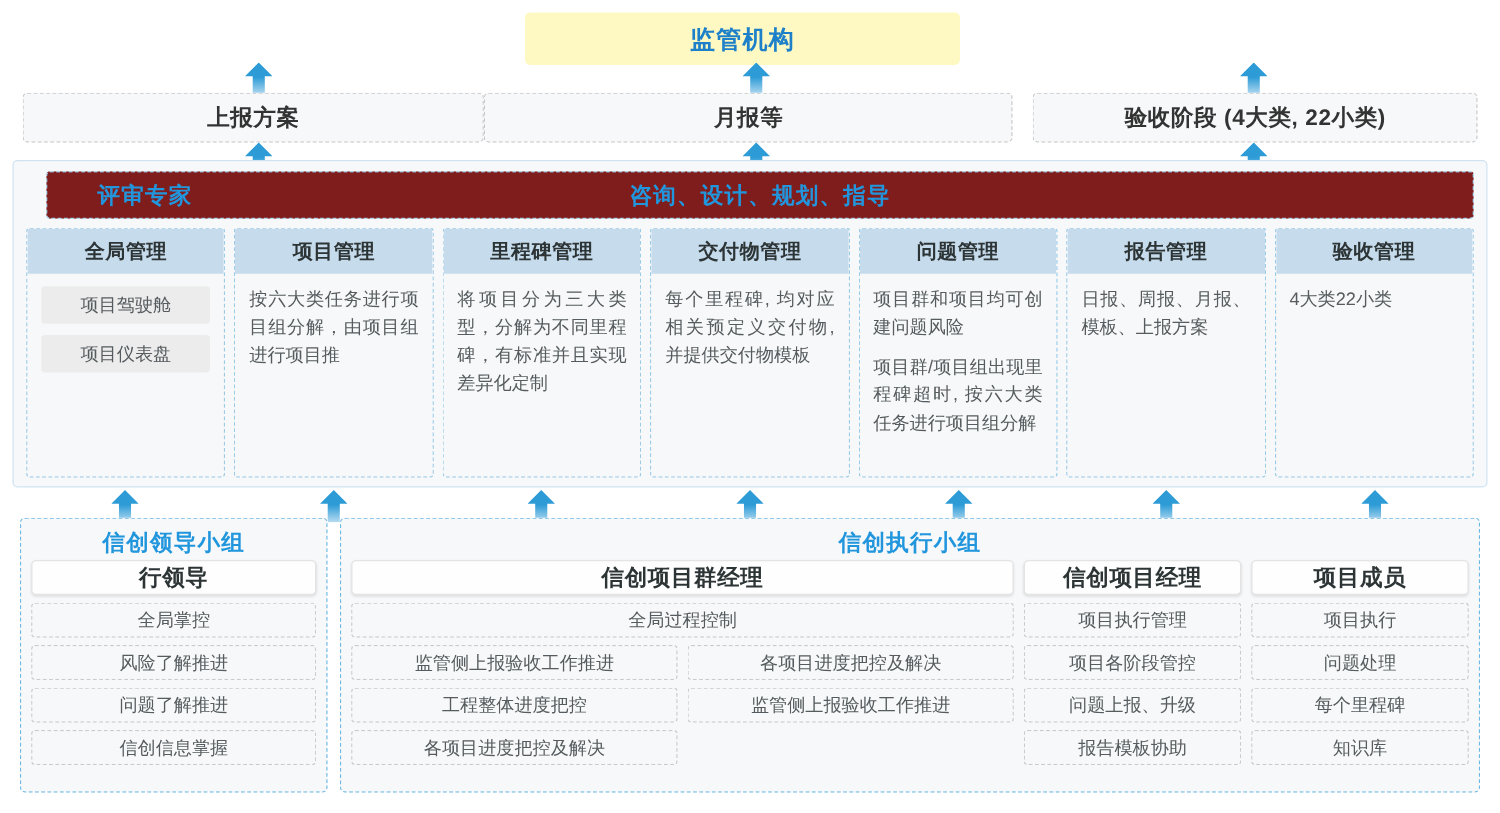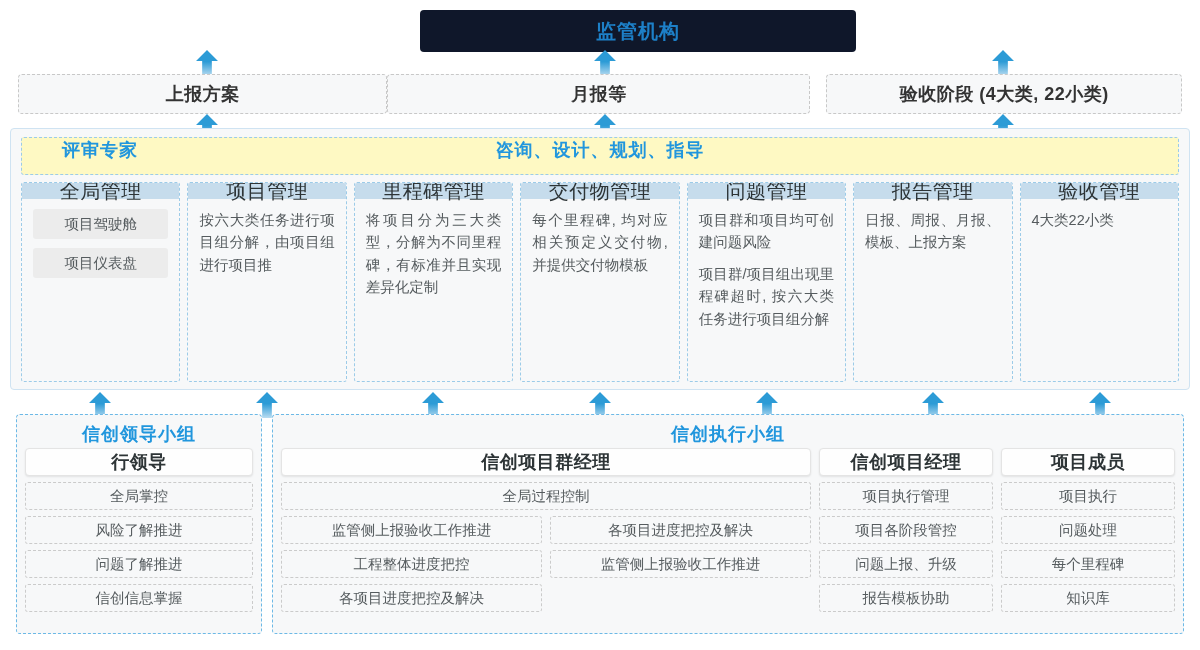--- a/index.html
+++ b/index.html
@@ -6,22 +6,22 @@
   html, body {
     width: 1200px; height: 650px;
     background: #ffffff;
     font-family: "Liberation Sans", "DejaVu Sans", sans-serif;
     overflow: hidden;
   }
   .page { position: relative; width: 1200px; height: 650px; }
 
   
   .regulator {
-    position: absolute; left: 420px; top: 10px; width: 436px; height: 42px;
-    background: #0f172a; border-radius: 4px;
+    position: absolute; left: 420px; top: 10px; width: 348px; height: 42px;
+    background: #fef9c3; border-radius: 4px;
     display: flex; align-items: center; justify-content: center;
     color: #1d80c8; font-size: 20px; font-weight: bold; letter-spacing: 1px;
   }
 
   
   .report-row {
     position: absolute; left: 18px; top: 74px; width: 1164px; height: 40px;
     display: flex; justify-content: space-between;
   }
   .report-box {
@@ -42,43 +42,43 @@
   }
 
   
   .expert-wrap {
     position: absolute; left: 10px; top: 128px; width: 1180px; height: 262px;
     background: #f7f8f9; border: 1px solid #cfe3f2; border-radius: 4px;
     padding: 8px 10px;
   }
   .expert-header {
     position: relative; height: 38px;
-    border: 1px dashed #9ccbe8; border-radius: 3px; background: #fef9c3;
-    display: flex; 
+    border: 1px dashed #9ccbe8; border-radius: 3px; background: #7f1d1d;
+    display: flex; align-items: center; margin-left: 16px;
   }
   .expert-header .left-title {
     position: absolute; left: 40px; color: #2196dd;
     font-size: 18px; font-weight: bold; letter-spacing: 1px;
   }
   .expert-header .center-title {
     width: 100%; text-align: center; color: #2196dd;
     font-size: 18px; font-weight: bold; letter-spacing: 1px;
   }
 
   .col-row {
     display: flex; gap: 7px; margin-top: 7px; height: 200px;
   }
   .col-card {
     flex: 1 1 0; border: 1px dashed #9ccbe8; border-radius: 3px;
     background: #f7f8f9; display: flex; flex-direction: column; overflow: hidden;
   }
   .col-card .ch {
-    height: 16px; background: #c6dcec; display: flex;
+    height: 36px; background: #c6dcec; display: flex;
     align-items: center; justify-content: center;
-    color: #2d3436; font-size: 20px; font-weight: normal; letter-spacing: .5px;
+    color: #2d3436; font-size: 16px; font-weight: bold; letter-spacing: .5px;
   }
   .col-card .cb {
     flex: 1; padding: 10px 11px; display: flex; flex-direction: column; gap: 9px;
   }
   .col-card .cb p {
     color: #555b5e; font-size: 14.5px; line-height: 1.55;
     text-align: justify; text-justify: inter-ideograph;
   }
   .chip {
     background: #ececec; border-radius: 3px; height: 30px;

